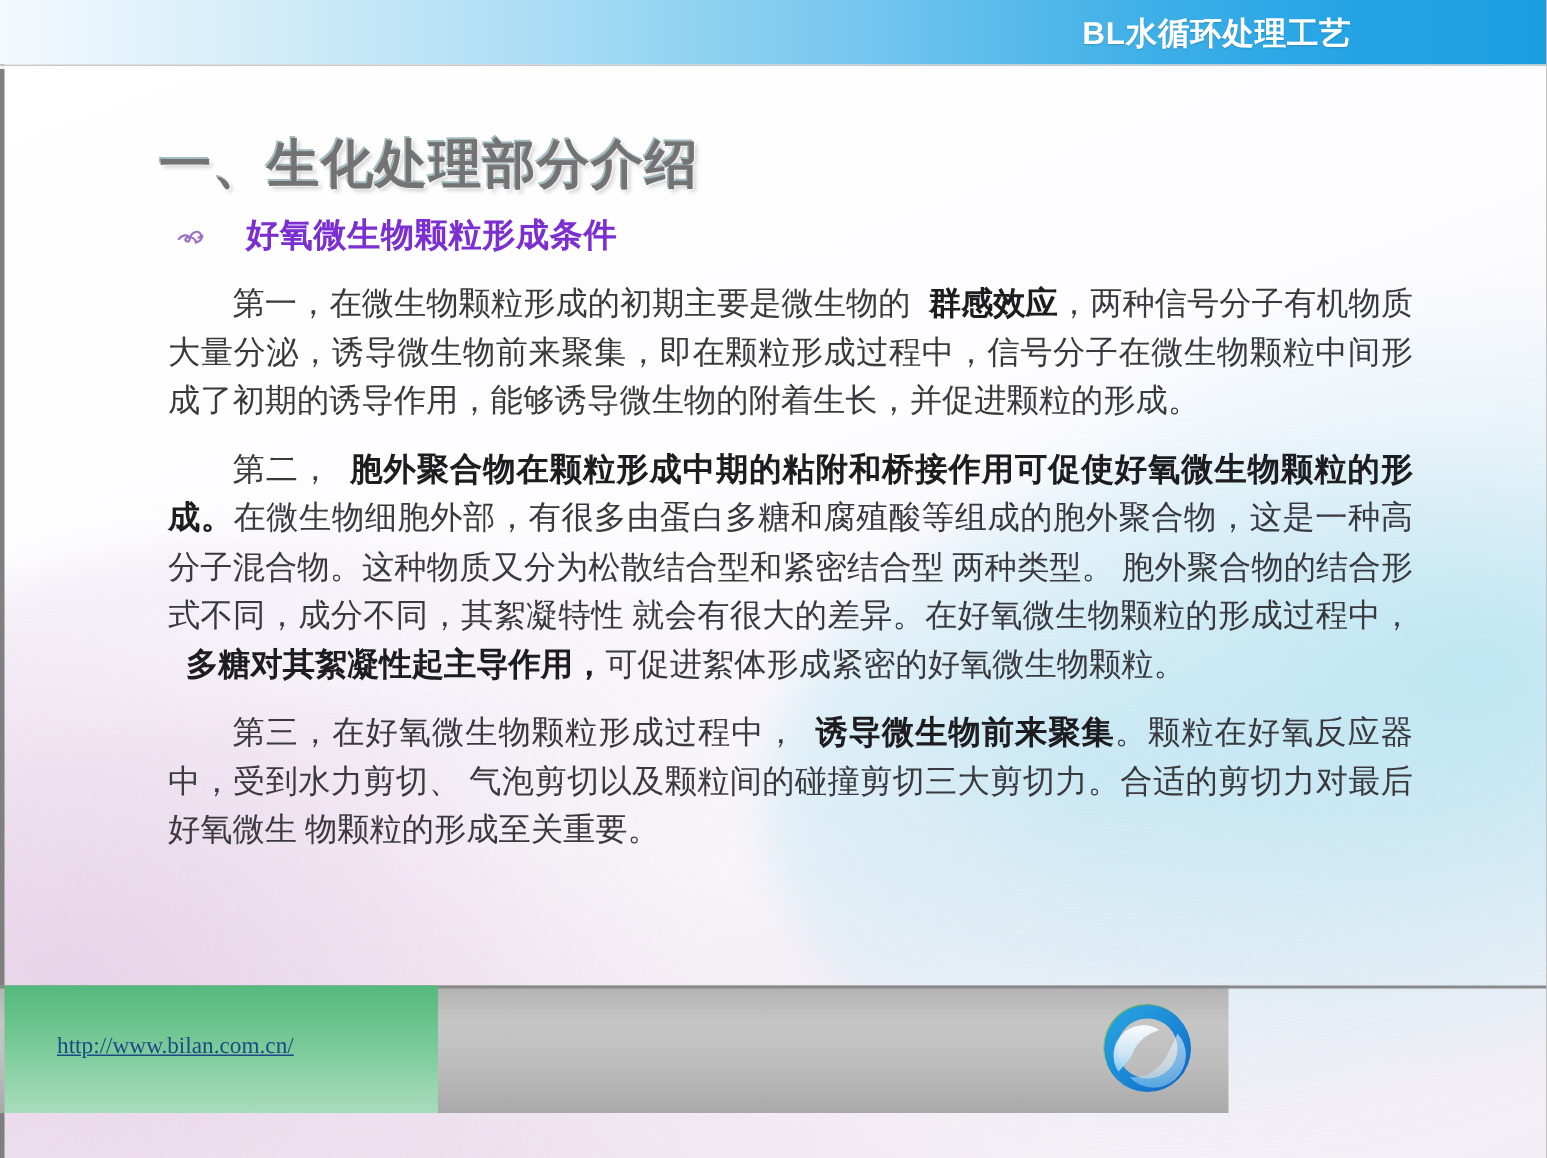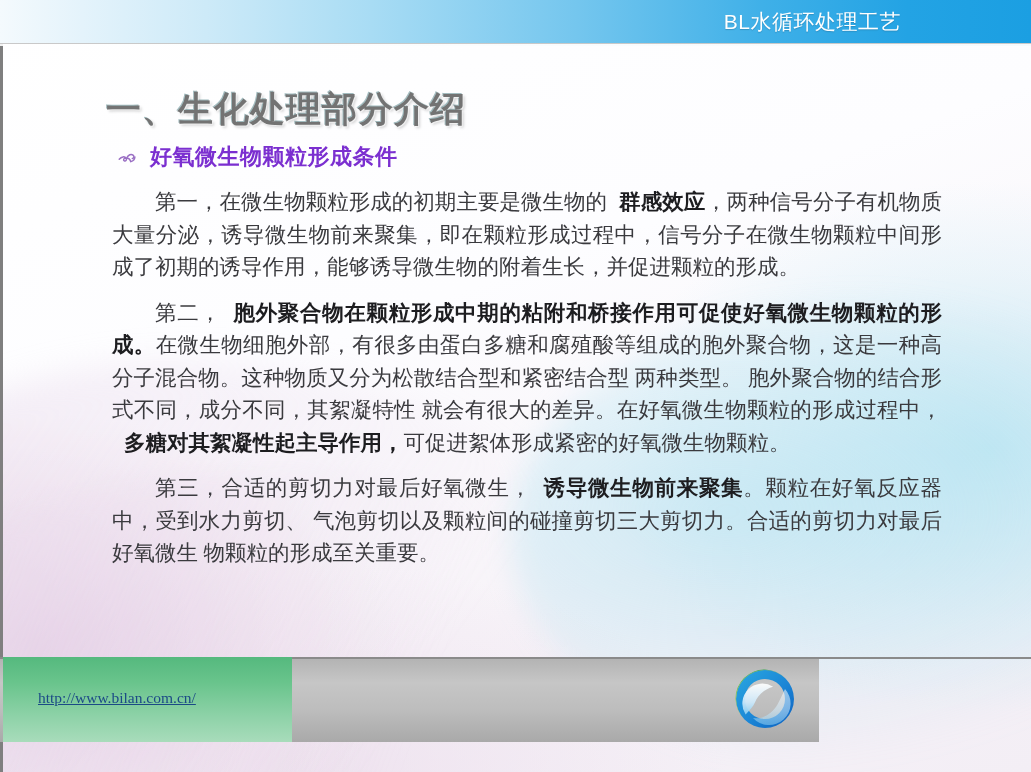--- a/index.html
+++ b/index.html
@@ -81,21 +81,21 @@
         #74c6ee 56%,
         #3fb0e8 74%,
         #23a3e4 88%,
         #1b9fe2 100%);
   }
   .header-title {
     position: absolute;
     right: 130px;
     top: 8px;
     font-family: "Liberation Sans", sans-serif;
-    font-weight: normal;
+    font-weight: bold;
     font-size: 21px;
     letter-spacing: 0.5px;
     color: #ffffff;
     text-shadow: 0 1px 1px rgba(40,110,150,0.45);
     white-space: nowrap;
   }
   .header-rule {
     position: absolute;
     left: 0;
     top: 43px;
@@ -121,21 +121,21 @@
        2px 2px 3px rgba(0,0,0,0.18);
     white-space: nowrap;
   }
 
   .sub-row {
     position: absolute;
     left: 116px;
     top: 142px;
     display: flex;
     align-items: center;
-    gap: 12px;
+    gap: 26px;
   }
   .sub-bullet {
     display: inline-block;
     width: 22px;
     height: 22px;
     color: #9a6fc4;
     line-height: 1;
   }
   .sub-title {
     font-family: "Liberation Sans", sans-serif;
@@ -265,21 +265,21 @@
           <path d="M16.2 17 C18.6 16.4, 20.4 14.4, 20.6 12"></path>
         </g>
       </svg>
     </span>
     <span class="sub-title">好氧微生物颗粒形成条件</span>
   </div>
 
   <div class="body-text">
       <p><span>第一，在微生物颗粒形成的初期主要是微生物的</span><b>群感效应</b><span>，两种信号分子有机物质大量分泌，诱导微生物前来聚集，即在颗粒形成过程中，信号分子在微生物颗粒中间形成了初期的诱导作用，能够诱导微生物的附着生长，并促进颗粒的形成。</span></p>
       <p><span>第二，</span><b>胞外聚合物在颗粒形成中期的粘附和桥接作用可促使好氧微生物颗粒的形成。</b><span>在微生物细胞外部，有很多由蛋白多糖和腐殖酸等组成的胞外聚合物，这是一种高分子混合物。这种物质又分为松散结合型和紧密结合型 两种类型。 胞外聚合物的结合形式不同，成分不同，其絮凝特性 就会有很大的差异。在好氧微生物颗粒的形成过程中，</span><b>多糖对其絮凝性起主导作用，</b><span>可促进絮体形成紧密的好氧微生物颗粒。</span></p>
-      <p><span>第三，合适的剪切力对最后好氧微生，</span><b>诱导微生物前来聚集</b><span>。颗粒在好氧反应器中，受到水力剪切、 气泡剪切以及颗粒间的碰撞剪切三大剪切力。合适的剪切力对最后好氧微生 物颗粒的形成至关重要。</span></p>
+      <p><span>第三，在好氧微生物颗粒形成过程中，</span><b>诱导微生物前来聚集</b><span>。颗粒在好氧反应器中，受到水力剪切、 气泡剪切以及颗粒间的碰撞剪切三大剪切力。合适的剪切力对最后好氧微生 物颗粒的形成至关重要。</span></p>
     </div>
 
   <div class="footer">
     <div class="footer-topline"></div>
     <div class="footer-green"></div>
     <a class="footer-url" href="#">http://www.bilan.com.cn/</a>
 
     <div class="footer-brand">
       <span class="logo-mark">
         <svg viewBox="0 0 64 64" width="64" height="64" aria-hidden="true">

